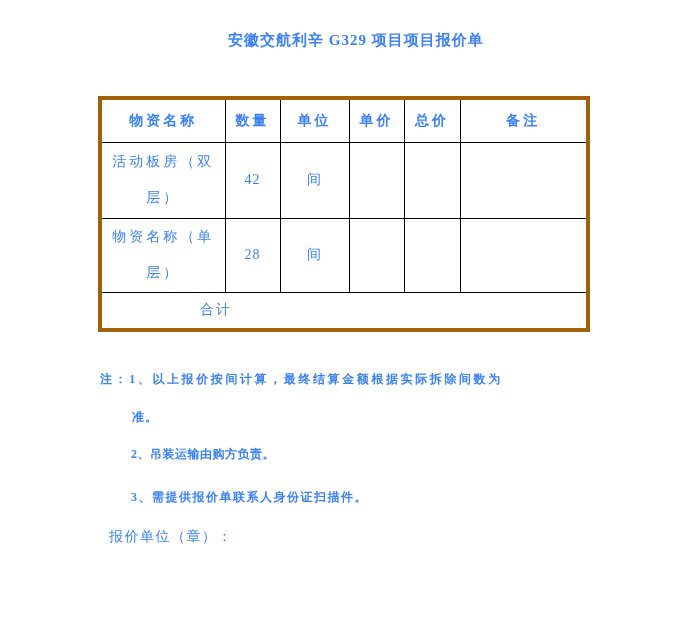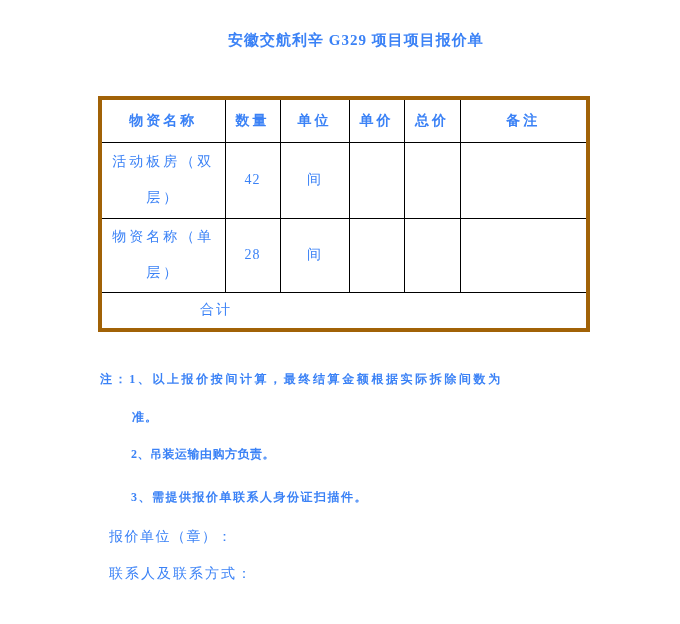--- a/index.html
+++ b/index.html
@@ -138,16 +138,15 @@
       </tr>
     </tbody>
   </table>
 
   <p class="note-line note-1">注：1、以上报价按间计算，最终结算金额根据实际拆除间数为</p>
   <p class="note-line note-2">准。</p>
   <p class="note-line note-3">2、吊装运输由购方负责。</p>
   <p class="note-line note-4">3、需提供报价单联系人身份证扫描件。</p>
 
   <p class="footer-line footer-1">报价单位（章）：</p>
-  <p class="footer-line footer-2">联系人及联系方式：</p>
   <p class="footer-line footer-3">时间：</p>
 
 </div>
 
 </body></html>

